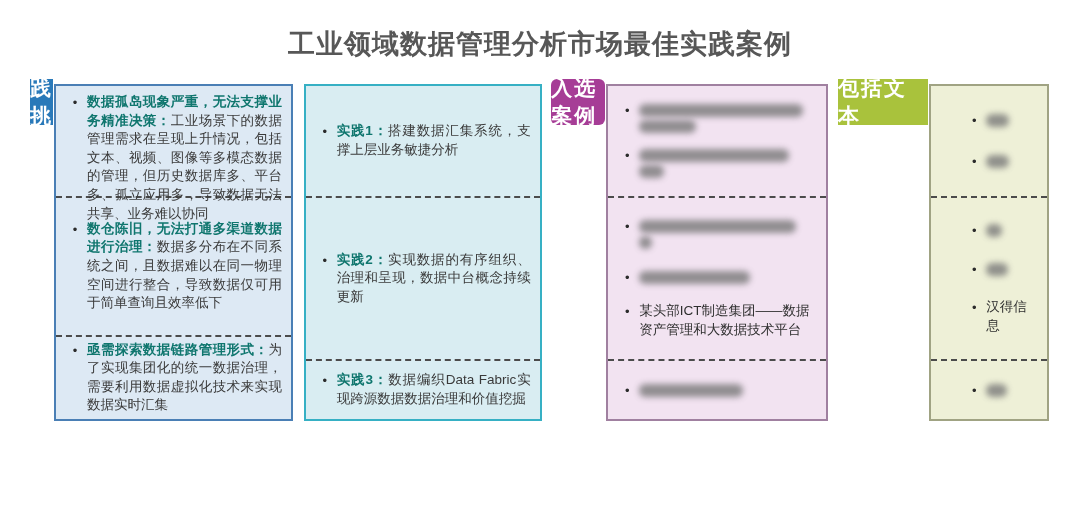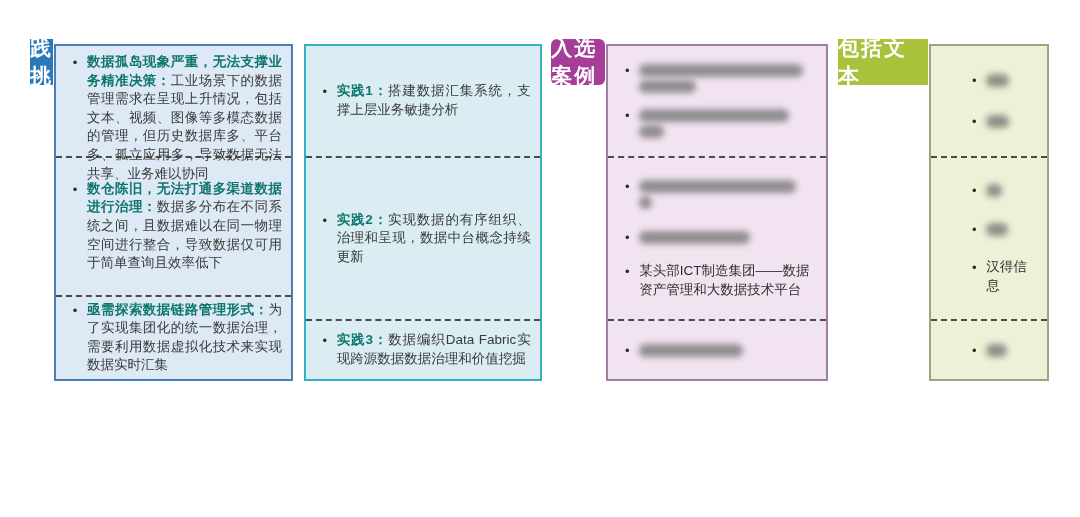--- a/index.html
+++ b/index.html
@@ -40,20 +40,21 @@
   .item-content b { color:#0f766e; }
   .col-selected-cases .item-content, .col-tech-partners .item-content {
     color:#2f2f2f; text-align:left; }
   .blob { height:13px; border-radius:6px; background:#787878; opacity:.8;
     filter:blur(3px); margin:3px 0; }
 </style>
 </head>
 <body>
 
 <div class="page">
+  <div class="title">工业领域数据管理分析市场最佳实践案例</div>
   <div class="columns-row">
       <div class="column col-practice-challenges">
         <div class="col-header" style="background: rgb(41, 121, 185);">
           <span class="header-label">实践挑战</span>
         </div>
         <div class="col-body" style="background: rgb(221, 233, 244); border-color: rgb(74, 127, 181);">
           <div class="sec sec-0">
             <div class="item">
               <span class="bullet">•</span>
               <div class="item-content"><b class="lead">数据孤岛现象严重，无法支撑业务精准决策：</b><span class="rest">工业场景下的数据管理需求在呈现上升情况，包括文本、视频、图像等多模态数据的管理，但历史数据库多、平台多、孤立应用多，导致数据无法共享、业务难以协同</span></div>

